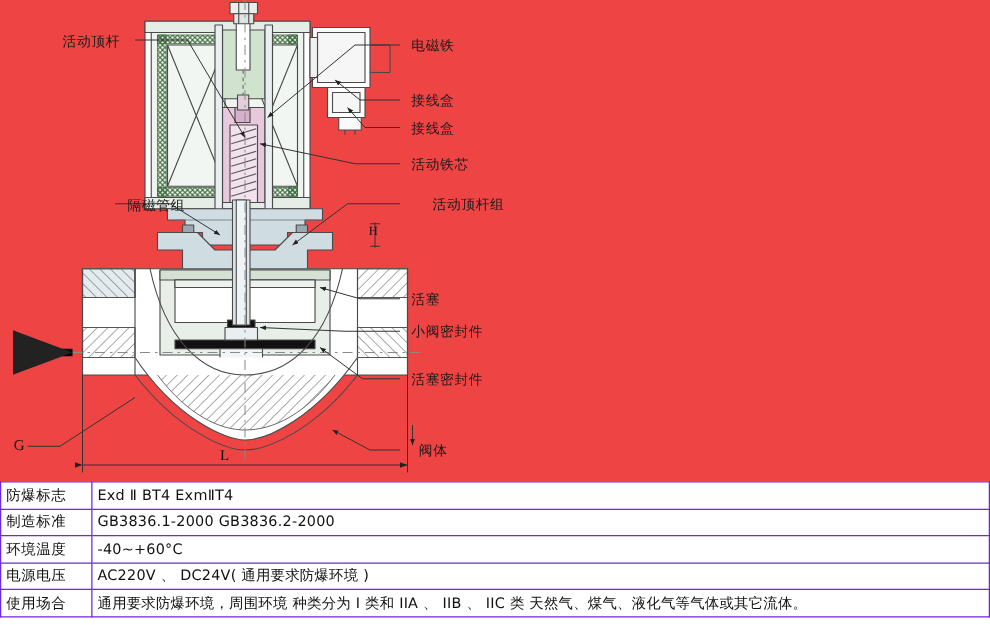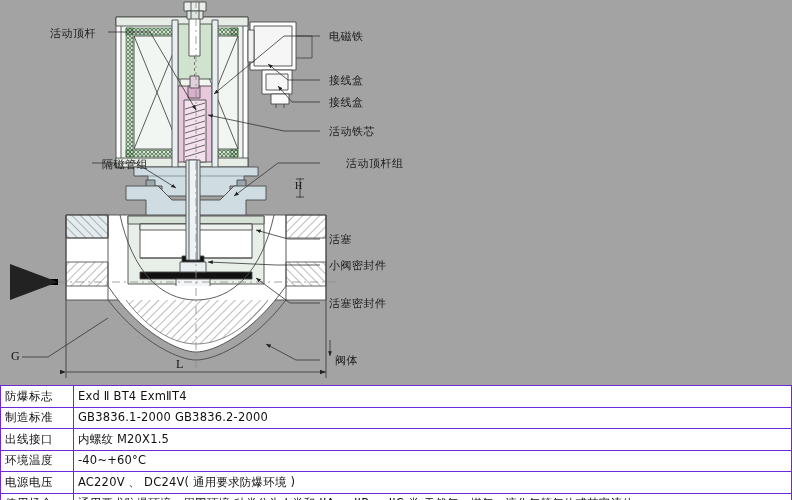--- a/index.html
+++ b/index.html
@@ -1,17 +1,17 @@
 <!DOCTYPE html>
 <html><head>
 <meta charset="utf-8">
 <style>
   html,body{margin:0;padding:0;background:#fff;}
   body{width:792px;height:500px;font-family:"Liberation Sans","DejaVu Sans",sans-serif;overflow:hidden;}
-  #root{position:relative;width:792px;height:404px;background:#a3a3a3;}
+  #root{position:relative;width:792px;height:404px;background:#ef4444;}
 
   
   #diagram{position:absolute;left:0;top:0;width:792px;height:385px;}
   #diagram svg{display:block;}
 
   .lbl{position:absolute;font-size:11px;color:#1a1a1a;white-space:nowrap;
        font-family:"DejaVu Sans","Liberation Sans",sans-serif;letter-spacing:.5px;}
   .lbl-dim{position:absolute;font-size:12px;color:#111;font-family:"Liberation Serif","DejaVu Serif",serif;}
 
   
@@ -239,24 +239,20 @@
     <tbody>
       <tr>
         <td class="k">防爆标志</td>
         <td class="v">Exd Ⅱ BT4 ExmⅡT4</td>
       </tr>
       <tr>
         <td class="k">制造标准</td>
         <td class="v">GB3836.1-2000 GB3836.2-2000</td>
       </tr>
       <tr>
-        <td class="k">出线接口</td>
-        <td class="v">内螺纹 M20X1.5</td>
-      </tr>
-      <tr>
         <td class="k">环境温度</td>
         <td class="v">-40~+60°C</td>
       </tr>
       <tr>
         <td class="k">电源电压</td>
         <td class="v">AC220V 、  DC24V( 通用要求防爆环境 )</td>
       </tr>
       <tr>
         <td class="k">使用场合</td>
         <td class="v">通用要求防爆环境，周围环境 种类分为 I 类和 IIA 、  IIB 、  IIC 类 天然气、煤气、液化气等气体或其它流体。</td>

